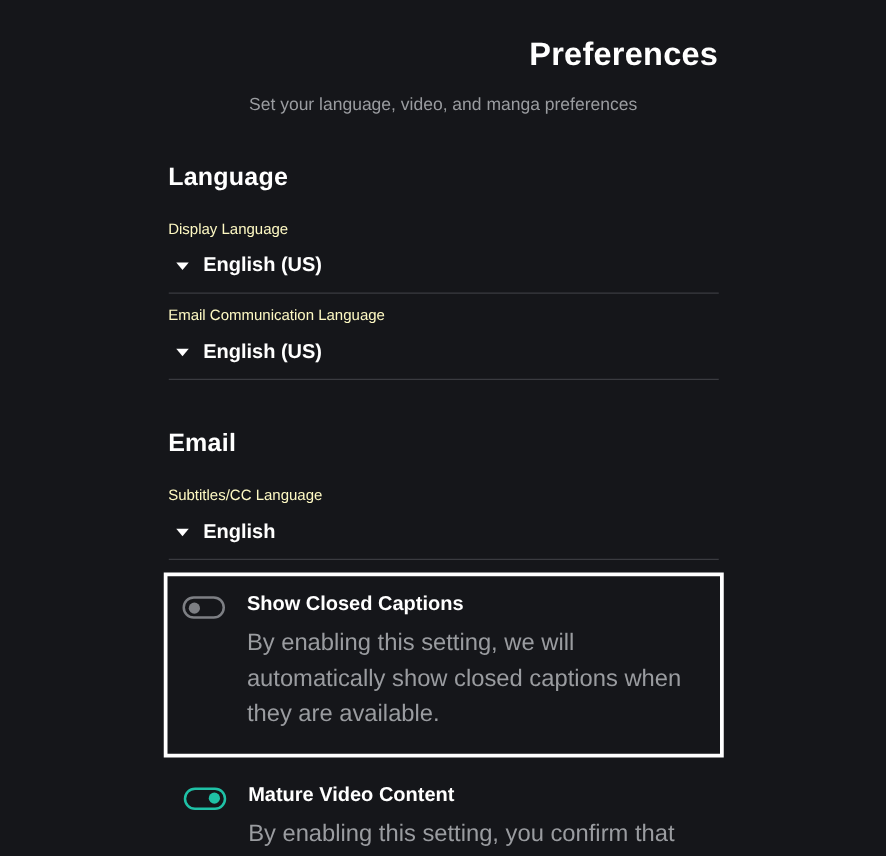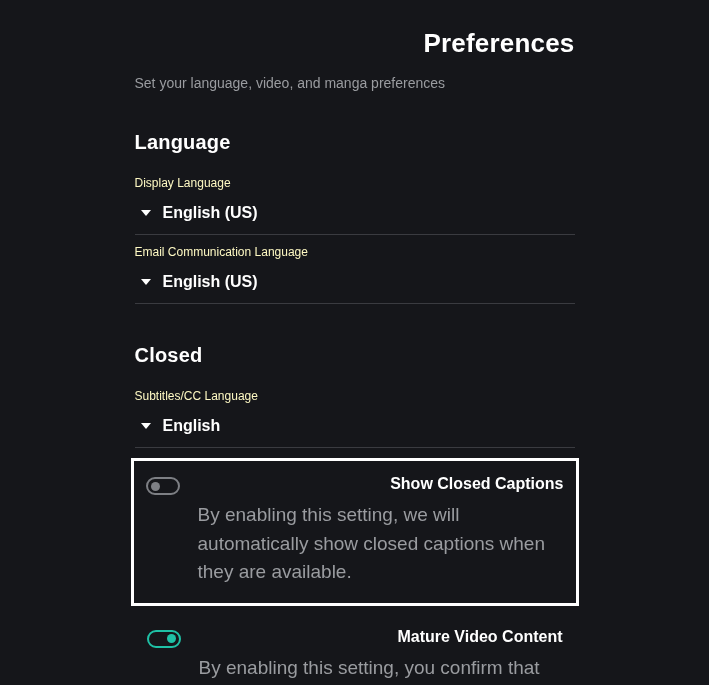--- a/index.html
+++ b/index.html
@@ -18,20 +18,21 @@
   }
   .page-title {
     font-size: 26px;
     font-weight: 600;
     text-align: right;
     letter-spacing: 0.2px;
   }
   .page-subtitle {
     color: #9a9ca0;
     font-size: 14px;
+    text-align: center;
     margin-top: 16px;
     margin-bottom: 40px;
   }
   .section-title {
     font-size: 20px;
     font-weight: 700;
     margin-bottom: 22px;
     letter-spacing: 0.2px;
   }
   .field-label {
@@ -101,21 +102,20 @@
     right: 3px; top: 2.5px;
     width: 9px; height: 9px;
     background: #1fc1a6;
     border-radius: 50%;
   }
   .toggle-text { flex: 1; }
   .toggle-title {
     font-size: 16px;
     font-weight: 700;
     margin-bottom: 8px;
-    text-align: right;
   }
   .toggle-desc {
     color: #9a9ca0;
     font-size: 19px;
     line-height: 1.5;
   }
 </style>
 </head>
 <body>
 
@@ -132,21 +132,21 @@
   </div>
 
   <span class="field-label">Email Communication Language</span>
   <div class="select-row">
     <span class="caret"></span>
     <span class="select-value">English (US)</span>
   </div>
 
   <div class="section-gap"></div>
 
-  <h2 class="section-title">Closed</h2>
+  <h2 class="section-title">Email</h2>
 
   <span class="field-label">Subtitles/CC Language</span>
   <div class="select-row" style="margin-bottom:6px;">
     <span class="caret"></span>
     <span class="select-value">English</span>
   </div>
 
   <div class="toggle-block highlight">
     <div class="toggle off">
       <div class="knob"></div>

